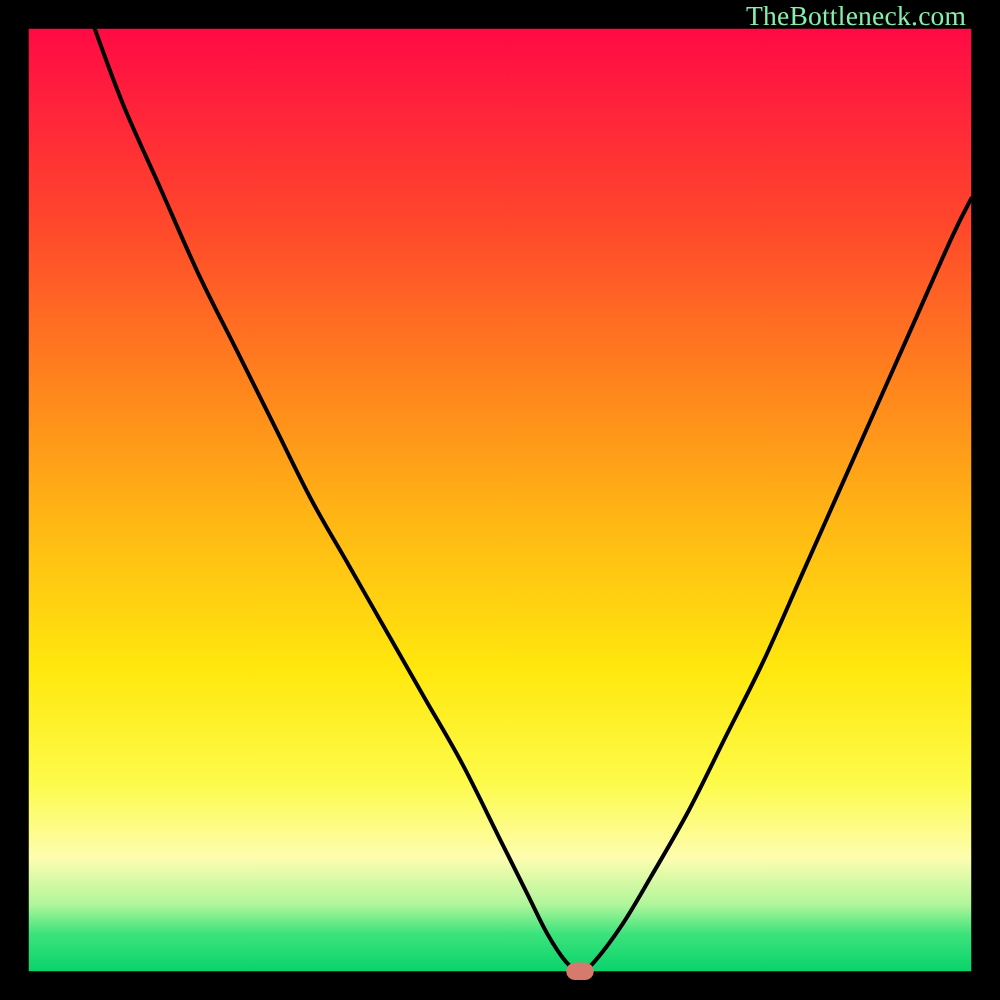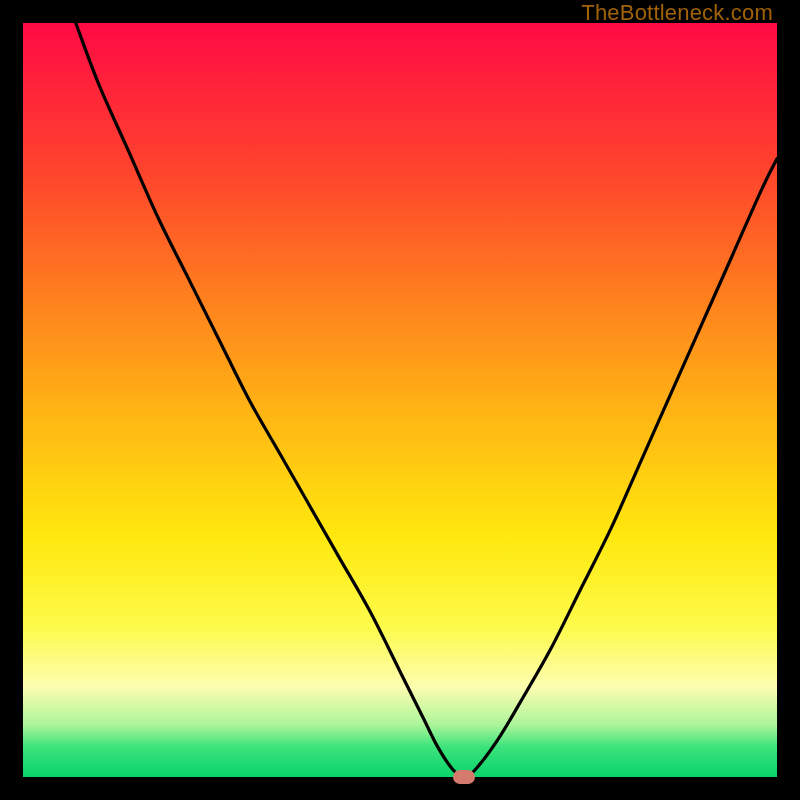--- a/index.html
+++ b/index.html
@@ -36,25 +36,26 @@
       #fdfdb0 88%,
       #aef59a 93%,
       #3de37c 96%,
       #09d36b 100%
     );
   }
   .watermark {
     position: absolute;
     top: 0px;
     right: 27px;
-    color: #a16207;
+    color: #86efac;
     font-size: 22px;
     letter-spacing: 0.2px;
     font-weight: 400;
     z-index: 10;
+    font-family: Liberation Serif, serif;
   }
   svg.curve {
     position: absolute;
     left: 0;
     top: 0;
     width: 754px;
     height: 754px;
     overflow: visible;
   }
   .marker {

